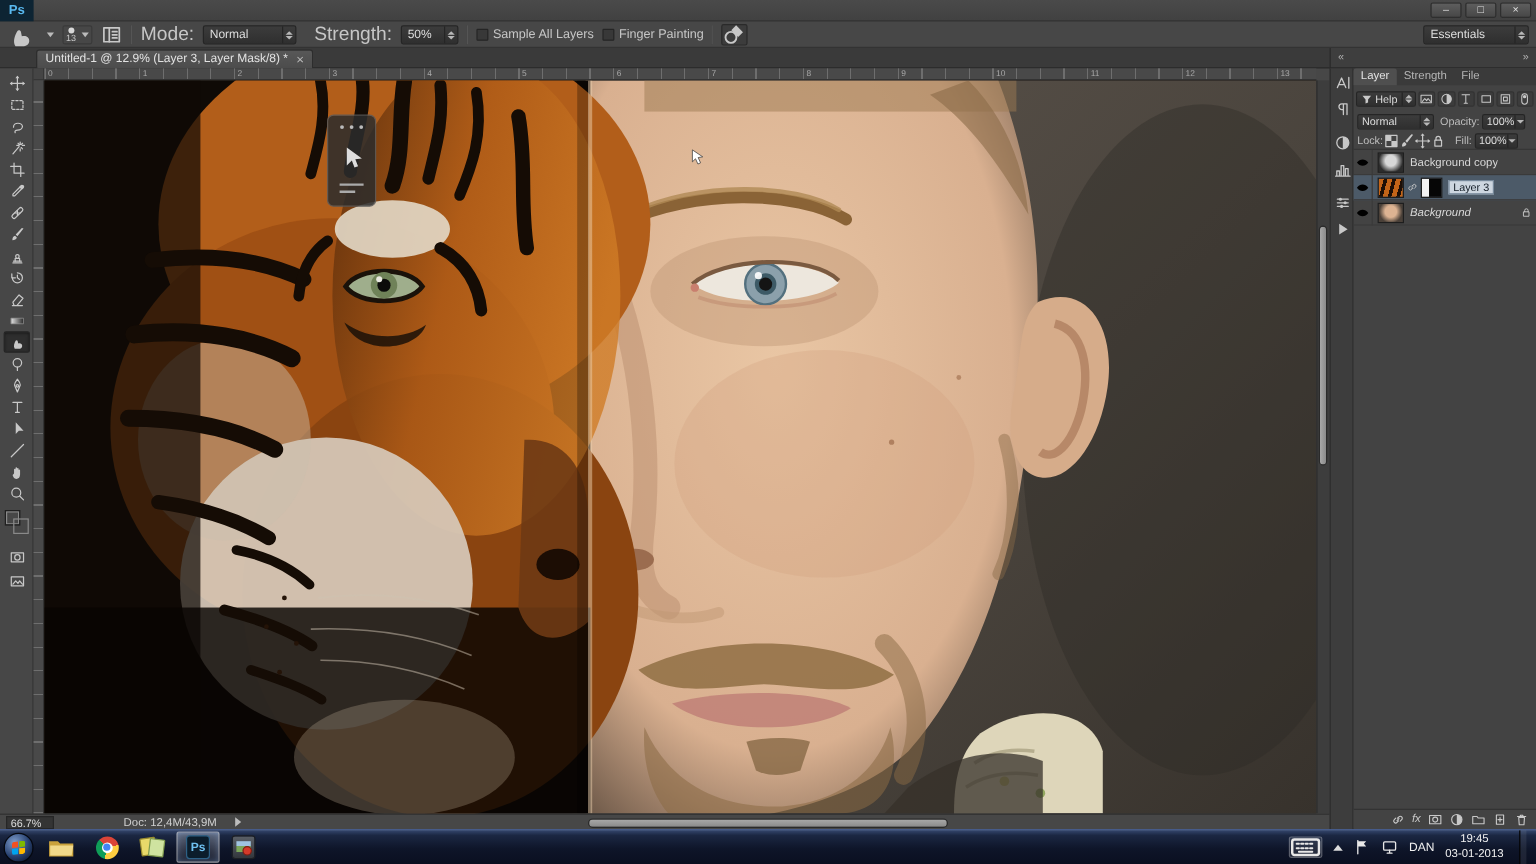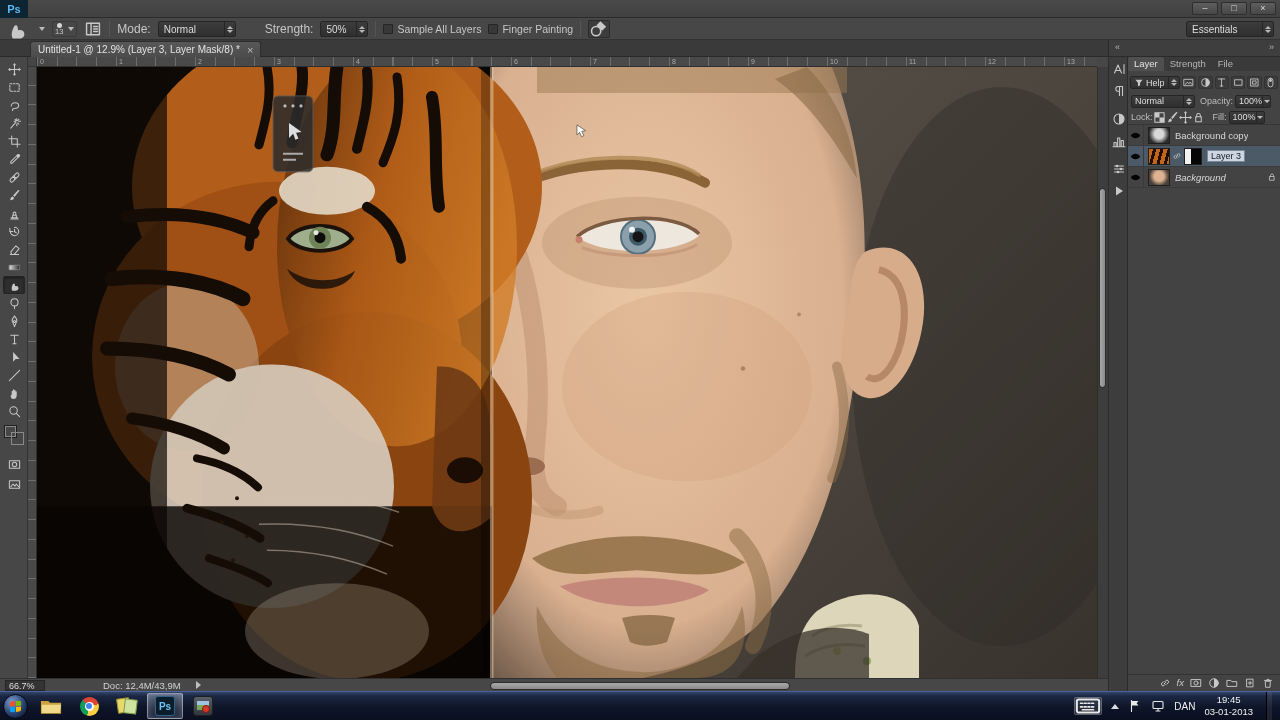--- a/index.html
+++ b/index.html
@@ -13,21 +13,21 @@
 #menubar{position:absolute;left:0;top:0;width:1280px;height:18px;background:linear-gradient(#4a4a4a,#414141);border-bottom:1px solid #2b2b2b;display:flex;align-items:center}
 #pslogo{width:28px;height:18px;background:#0d2433;color:#59b9f0;font-weight:bold;font-size:11px;display:flex;align-items:center;justify-content:center}
 #menu-items{display:flex;height:100%;align-items:center;margin-left:6px}
 .mitem{font-size:11px;color:#d2d2d2;padding:0 8px;line-height:18px}
 #winctl{position:absolute;right:4px;top:2px;display:flex;gap:3px}
 .wbtn{width:26px;height:13px;background:linear-gradient(#5e5e5e,#474747);border:1px solid #2e2e2e;border-radius:2px;font-size:9px;line-height:11px;text-align:center;color:#ddd}
 
 #optionsbar{position:absolute;left:0;top:18px;width:1280px;height:22px;background:#474747;border-bottom:1px solid #333}
 #optrow{position:absolute;left:5px;top:1px;height:20px;display:flex;align-items:center;gap:7px}
 .sep{width:1px;height:16px;background:#383838;border-right:1px solid #555}
-.olabel{font-size:12px;color:#c6c6c6}
+.olabel{font-size:16px;color:#c6c6c6}
 .ibox{display:flex;align-items:center;background:linear-gradient(#3c3c3c,#2f2f2f);border:1px solid #252525;border-radius:2px;color:#ddd;font-size:10px;height:16px;padding-left:5px}
 .arr{margin-left:auto;width:11px;height:100%;display:flex;flex-direction:column;align-items:center;justify-content:center;gap:1px;border-left:1px solid #252525}
 .arr i{width:0;height:0;border-left:3px solid transparent;border-right:3px solid transparent}
 .arr .up{border-bottom:3px solid #b8b8b8}
 .arr .dn{border-top:3px solid #b8b8b8}
 .chk{width:10px;height:10px;border:1px solid #252525;background:#383838;display:inline-block;margin-right:4px;border-radius:1px}
 .optcheck{display:flex;align-items:center;font-size:10.5px;color:#c6c6c6}
 .dar{width:0;height:0;border-left:3px solid transparent;border-right:3px solid transparent;border-top:4px solid #bbb;margin-left:3px}
 
 #tabbar{position:absolute;left:0;top:40px;width:1280px;height:17px;background:#3a3a3a;border-bottom:1px solid #2a2a2a}
@@ -150,21 +150,21 @@
       </span>
     <span class="sep"></span>
     <span class="olabel">Mode:</span>
     <span class="ibox" style="width:78px">
       <span>Normal</span>
       <span class="arr">
           <i class="up"></i>
           <i class="dn"></i>
         </span>
     </span>
-    <span class="olabel" style="margin-left:22px">Strength:</span>
+    <span class="olabel" style="margin-left:8px">Strength:</span>
     <span class="ibox" style="width:48px">
       <span>50%</span>
       <span class="arr">
           <i class="up"></i>
           <i class="dn"></i>
         </span>
     </span>
     <span class="sep"></span>
     <span class="optcheck">
       <span class="chk"></span>

